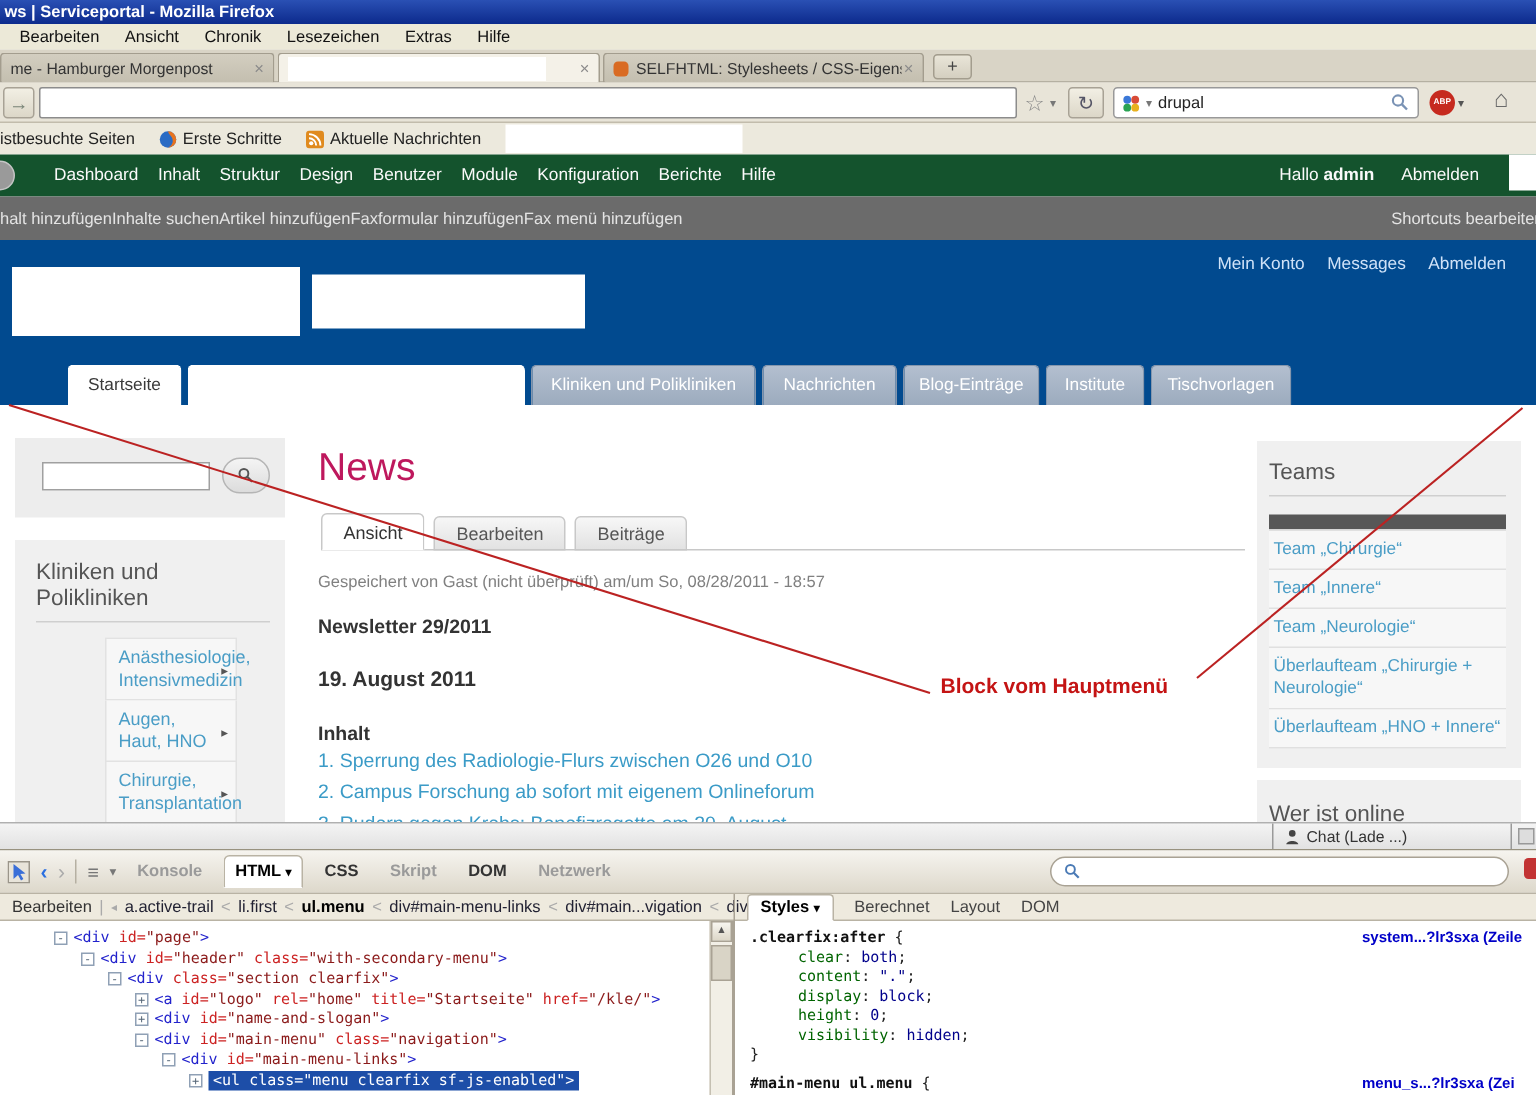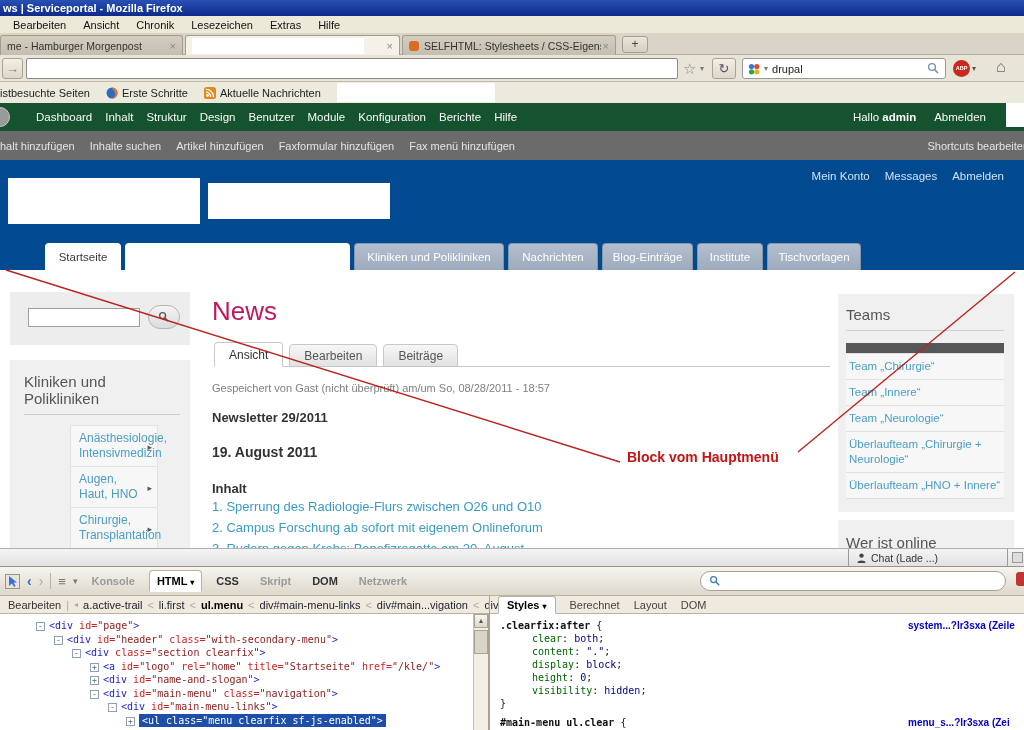--- a/index.html
+++ b/index.html
@@ -39,21 +39,21 @@
   .bm { display:flex; align-items:center; gap:4px; margin-right:16px; }
 
   
   .adminbar { left:0; top:103px; width:1024px; height:28px; background:#14532d; display:flex; align-items:center;
     gap:13px; padding-left:36px; font-size:11.5px; color:#fafafa; }
   .adm-home { position:absolute; left:-10px; top:4px; width:20px; height:20px; border-radius:50%;
     background:#9a9a9a; border:1px solid #c5c5c5; }
   .adminbar .right { position:absolute; right:38px; display:flex; gap:18px; }
   .adm-corner { position:absolute; right:0; top:0; width:18px; height:24px; background:#fff; }
   .shortcutsbar { left:0; top:131px; width:1024px; height:29px; background:#6b6b6b; display:flex;
-    align-items:center; gap:15px; font-size:11px; color:#e4e4e4; overflow:hidden; }
+    align-items:center; font-size:11px; color:#e4e4e4; overflow:hidden; }
   .shortcutsbar .edit { position:absolute; right:-5px; }
 
   
   .siteheader { left:0; top:160px; width:1024px; height:110px; background:#014a8f; }
   .ph-box { position:absolute; background:#fff; }
   .userlinks { position:absolute; right:20px; top:10px; display:flex; gap:15px; font-size:11.5px; color:#cfe2f8;padding-left:41px; }
   .mainmenu { position:absolute; left:45px; bottom:0; height:27px; display:flex; gap:4px; }
   .mtab { height:27px; border:1px solid #8496ad; border-bottom:none; border-radius:4px 4px 0 0;
     background:linear-gradient(#b3bfcf,#9cabbe); color:#fff; font-size:11.5px; display:flex;
     align-items:center; justify-content:center; padding:0 10px; white-space:nowrap; }
@@ -450,19 +450,19 @@
         <span class="css-link">system...?lr3sxa (Zeile</span>
       </div>
       <div class="css-row ind"><span><span class="tk-prop">clear</span><span class="tk-plain">: </span><span class="tk-cssval">both</span><span class="tk-plain">;</span></span></div>
       <div class="css-row ind"><span><span class="tk-prop">content</span><span class="tk-plain">: </span><span class="tk-cssval">"."</span><span class="tk-plain">;</span></span></div>
       <div class="css-row ind"><span><span class="tk-prop">display</span><span class="tk-plain">: </span><span class="tk-cssval">block</span><span class="tk-plain">;</span></span></div>
       <div class="css-row ind"><span><span class="tk-prop">height</span><span class="tk-plain">: </span><span class="tk-cssval">0</span><span class="tk-plain">;</span></span></div>
       <div class="css-row ind"><span><span class="tk-prop">visibility</span><span class="tk-plain">: </span><span class="tk-cssval">hidden</span><span class="tk-plain">;</span></span></div>
       <div class="css-row"><span><span class="tk-plain">}</span></span></div>
       <div class="css-gap"></div>
       <div class="css-row">
-        <span><span class="tk-sel">#main-menu ul.clear</span><span class="tk-plain"> {</span></span>
+        <span><span class="tk-sel">#main-menu ul.menu</span><span class="tk-plain"> {</span></span>
         <span class="css-link">menu_s...?lr3sxa (Zei</span>
       </div>
     </div>
   </div>
 
 </div>
 
 </body></html>

